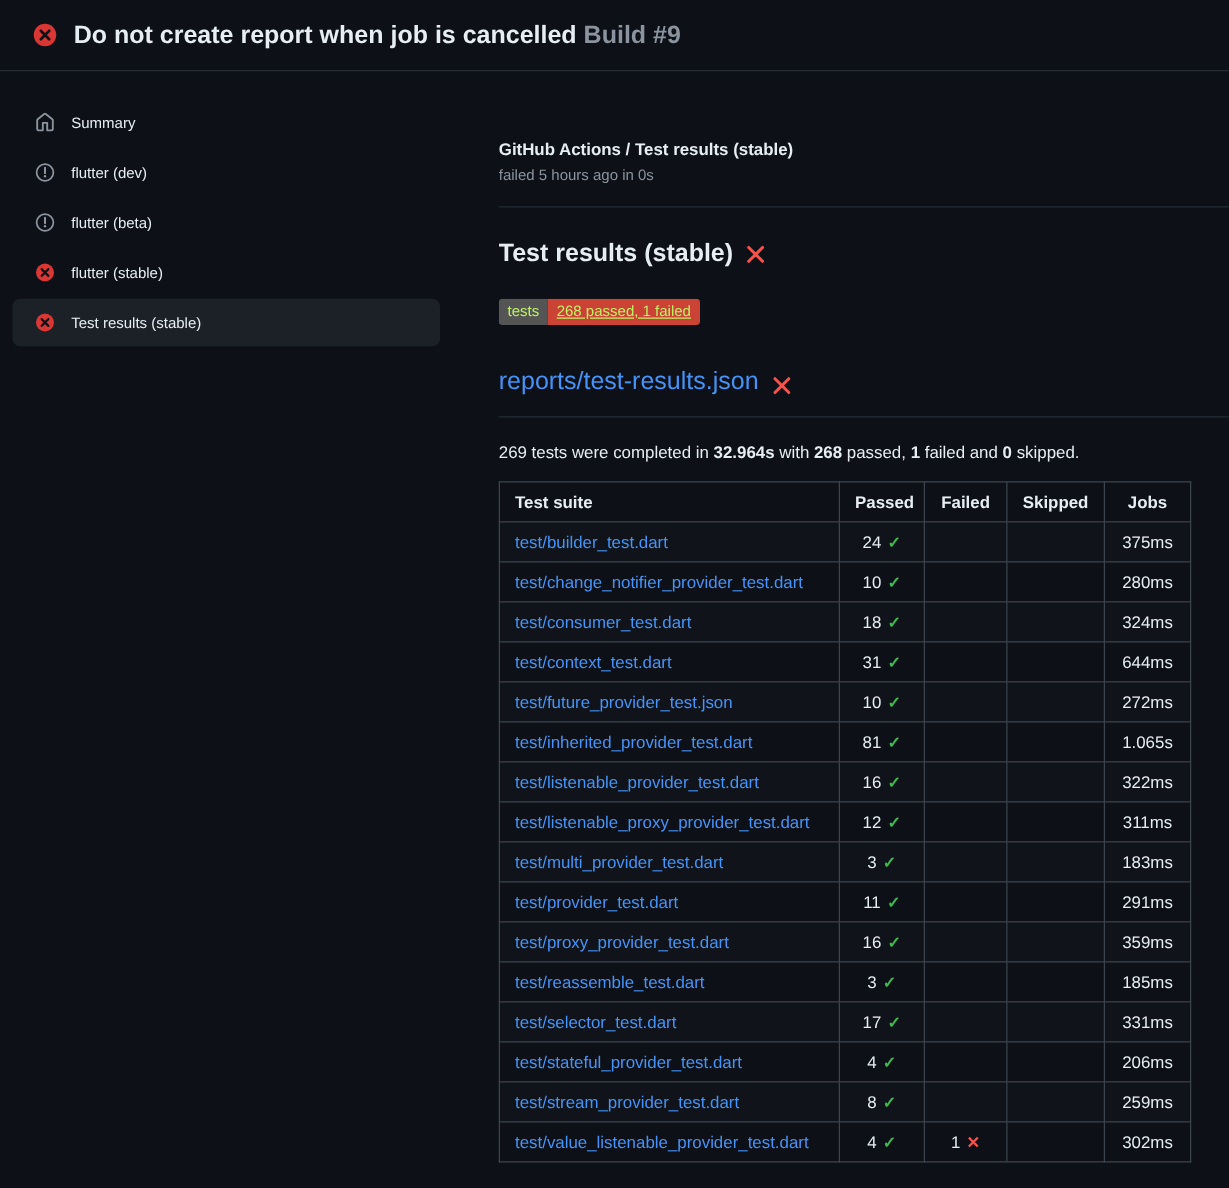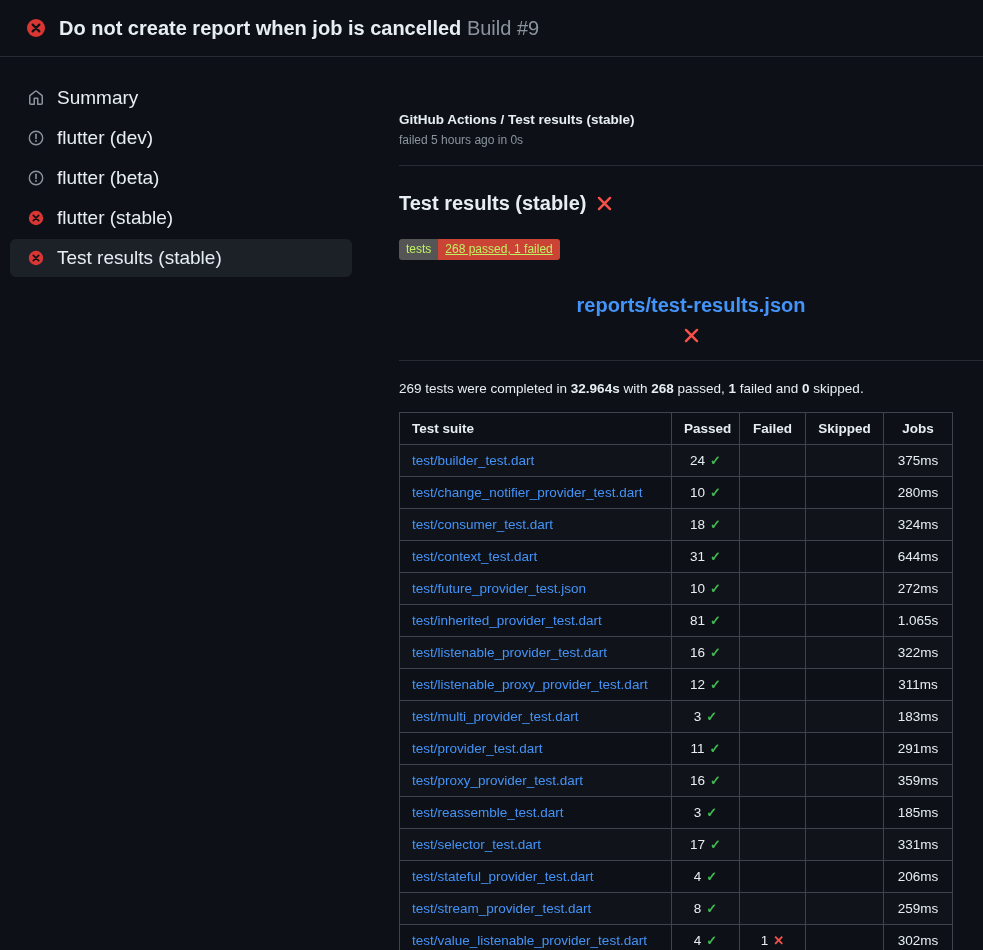--- a/index.html
+++ b/index.html
@@ -7,41 +7,41 @@
     --green:#3fb950; --red:#f85149; --fail-circle:#da3633;
     --border:#262c36; --table-border:#3d444d; --selected-bg:#1c2128;
     --badge-label-bg:#555555; --badge-value-bg:#cb4335;
   }
   *{box-sizing:border-box}
   body{margin:0;width:983px;height:950px;overflow:hidden;background:var(--page-bg);
        color:var(--text);font:14px "Liberation Sans",sans-serif;}
   .topbar{display:flex;align-items:center;gap:13px;height:57px;padding:0 16px 0 26px;
           border-bottom:1px solid var(--border);}
   .topbar h1{font-size:20px;font-weight:700;margin:0;}
-  .build-no{color:var(--muted);font-weight:400;}
+  .build-no{color:var(--muted);font-weight:700;}
   .hdr-icon{display:inline-flex;width:20px;height:20px;flex:none;}
   .layout{display:flex;}
   .sidebar{width:399px;flex:none;padding-top:22px;}
   .sb-item{display:flex;align-items:center;gap:13px;height:38px;margin:0 47px 2px 10px;
            padding:0 18px;border-radius:6px;cursor:pointer;}
   .sb-item.selected{background:var(--selected-bg);}
-  .sb-label{font-size:19px;}
+  .sb-label{font-size:12px;}
   .sb-heading{color:var(--muted);font-size:12px;padding:22px 28px 10px;}
   .status-icon{display:inline-flex;width:16px;height:16px;flex:none;}
   .content{flex:1;padding-top:38px;}
   .breadcrumb{font-weight:700;font-size:13.5px;margin-top:17px;}
   .status-line{color:var(--muted);font-size:12px;margin-top:6px;}
   .rule{border-top:1px solid var(--border);margin-top:18px;}
   .section-title{font-size:20px;font-weight:700;margin:26px 0 0;display:flex;align-items:center;gap:10px;}
   .x-icon{display:inline-flex;width:17px;height:17px;}
   .badge{display:inline-flex;margin-top:24px;font-size:12px;border-radius:3px;overflow:hidden;color:#bef264;line-height:15px;}
   .badge-label{background:var(--badge-label-bg);padding:3px 7px;}
   .badge-value{background:var(--badge-value-bg);padding:3px 7px;text-decoration:underline;}
   .report-heading-wrap{border-bottom:1px solid var(--border);padding-bottom:16px;margin-top:34px;}
-  .report-title{font-size:20px;font-weight:700;margin:0;display:flex;align-items:center;gap:10px;flex-direction:column;}
+  .report-title{font-size:20px;font-weight:400;margin:0;display:flex;align-items:flex-end;gap:10px;}
   .report-title a{color:var(--link);text-decoration:none;}
   .summary{font-size:13.5px;margin:20px 0 16px;}
   .summary b{font-weight:700;text-align:center;}
   table.results{border-collapse:collapse;width:553px;font-size:13.5px;table-layout:fixed;}
   .results th,.results td{border:1px solid var(--table-border);padding:8px 12px;text-align:left;
                           white-space:nowrap;overflow:hidden;}
   .results th{font-weight:700;}
   .results th.num,.results td.num{text-align:center;}
   .results th:nth-child(1){width:272px}
   .results th:nth-child(2){width:68px}

